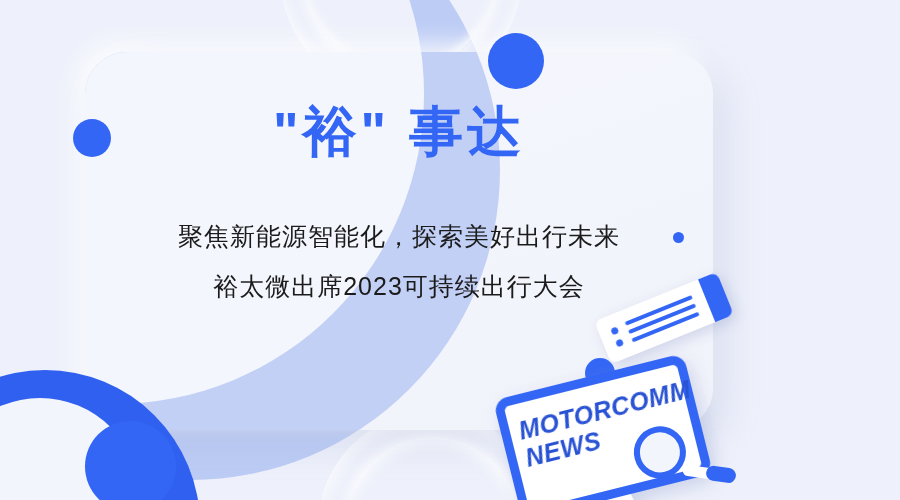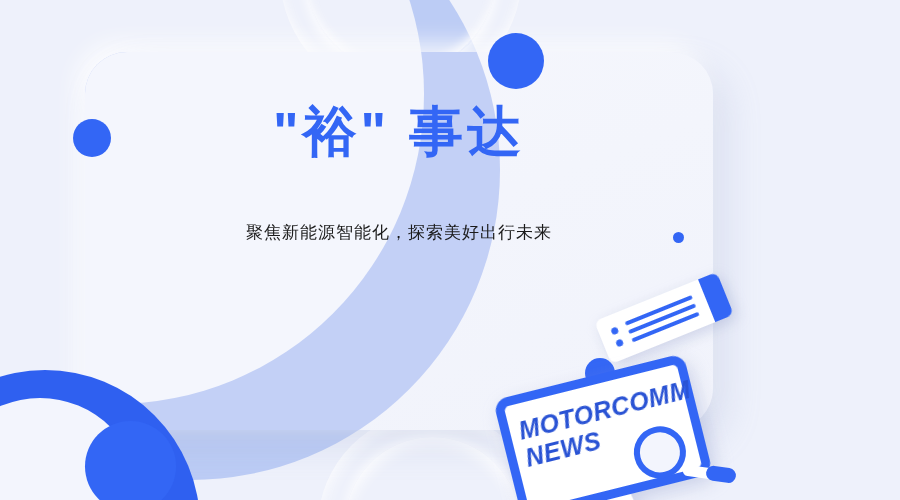--- a/index.html
+++ b/index.html
@@ -194,21 +194,21 @@
     color: #3366f5;
     line-height: 1;
     white-space: nowrap;
   }
 
   .subline {
     position: absolute;
     left: 0;
     width: 628px;
     text-align: center;
-    font-size: 17px;
+    font-size: 25px;
     font-weight: 400;
     color: #1b1b1b;
     letter-spacing: 1px;
     line-height: 1;
     white-space: nowrap;
   }
   .subline-1 { top: 172px; }
   .subline-2 { top: 222px; }
 
   
@@ -392,20 +392,21 @@
   <div class="bg-layer emboss-ring emboss-bottom-outer"></div>
   <div class="bg-layer emboss-ring emboss-bottom"></div>
 
   <div class="card">
     <div class="card-crescent"></div>
     <div class="card-crescent-cut"></div>
 
     <div class="text-wrap">
       <div class="headline">"裕" 事达</div>
       <div class="subline subline-1">聚焦新能源智能化，探索美好出行未来</div>
+      <div class="subline subline-2">裕太微出席2023可持续出行大会</div>
     </div>
   </div>
 
   <div class="bg-layer bl-ring"></div>
   <div class="bg-layer bl-ring-cut"></div>
   <div class="bg-layer bl-dot"></div>
 
   <div class="dot dot-top-right"></div>
   <div class="dot dot-left-mid"></div>
   <div class="dot dot-inline"></div>

